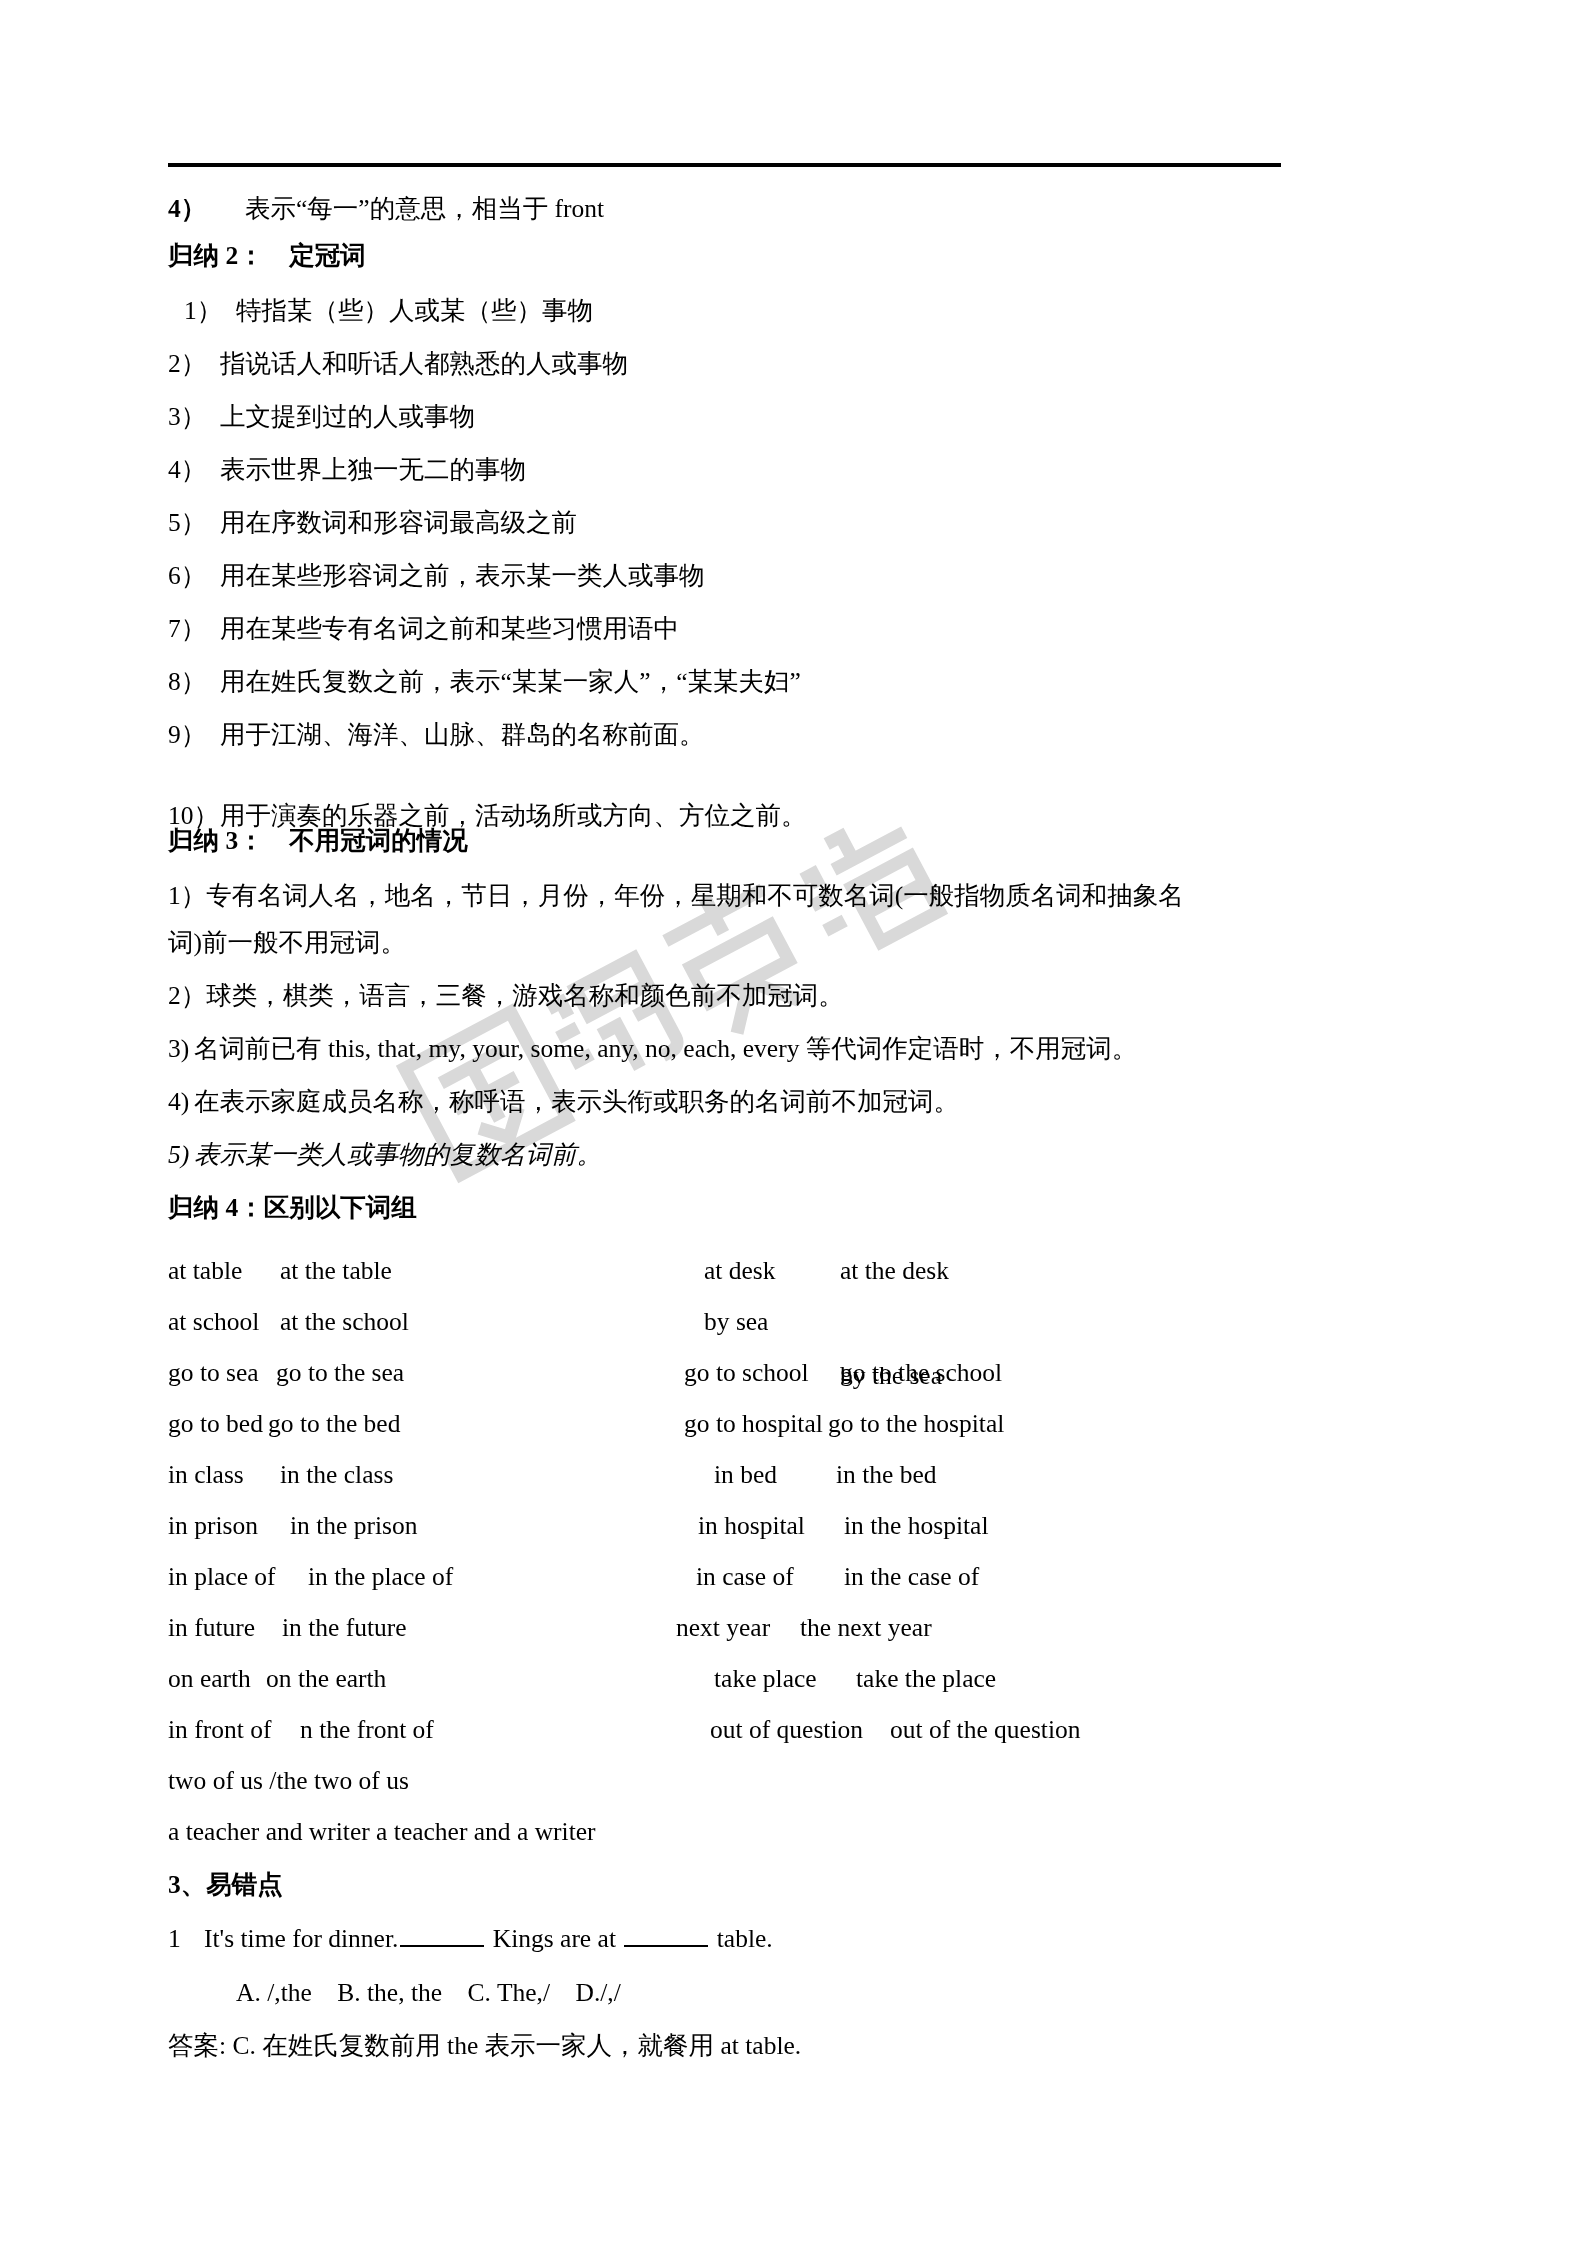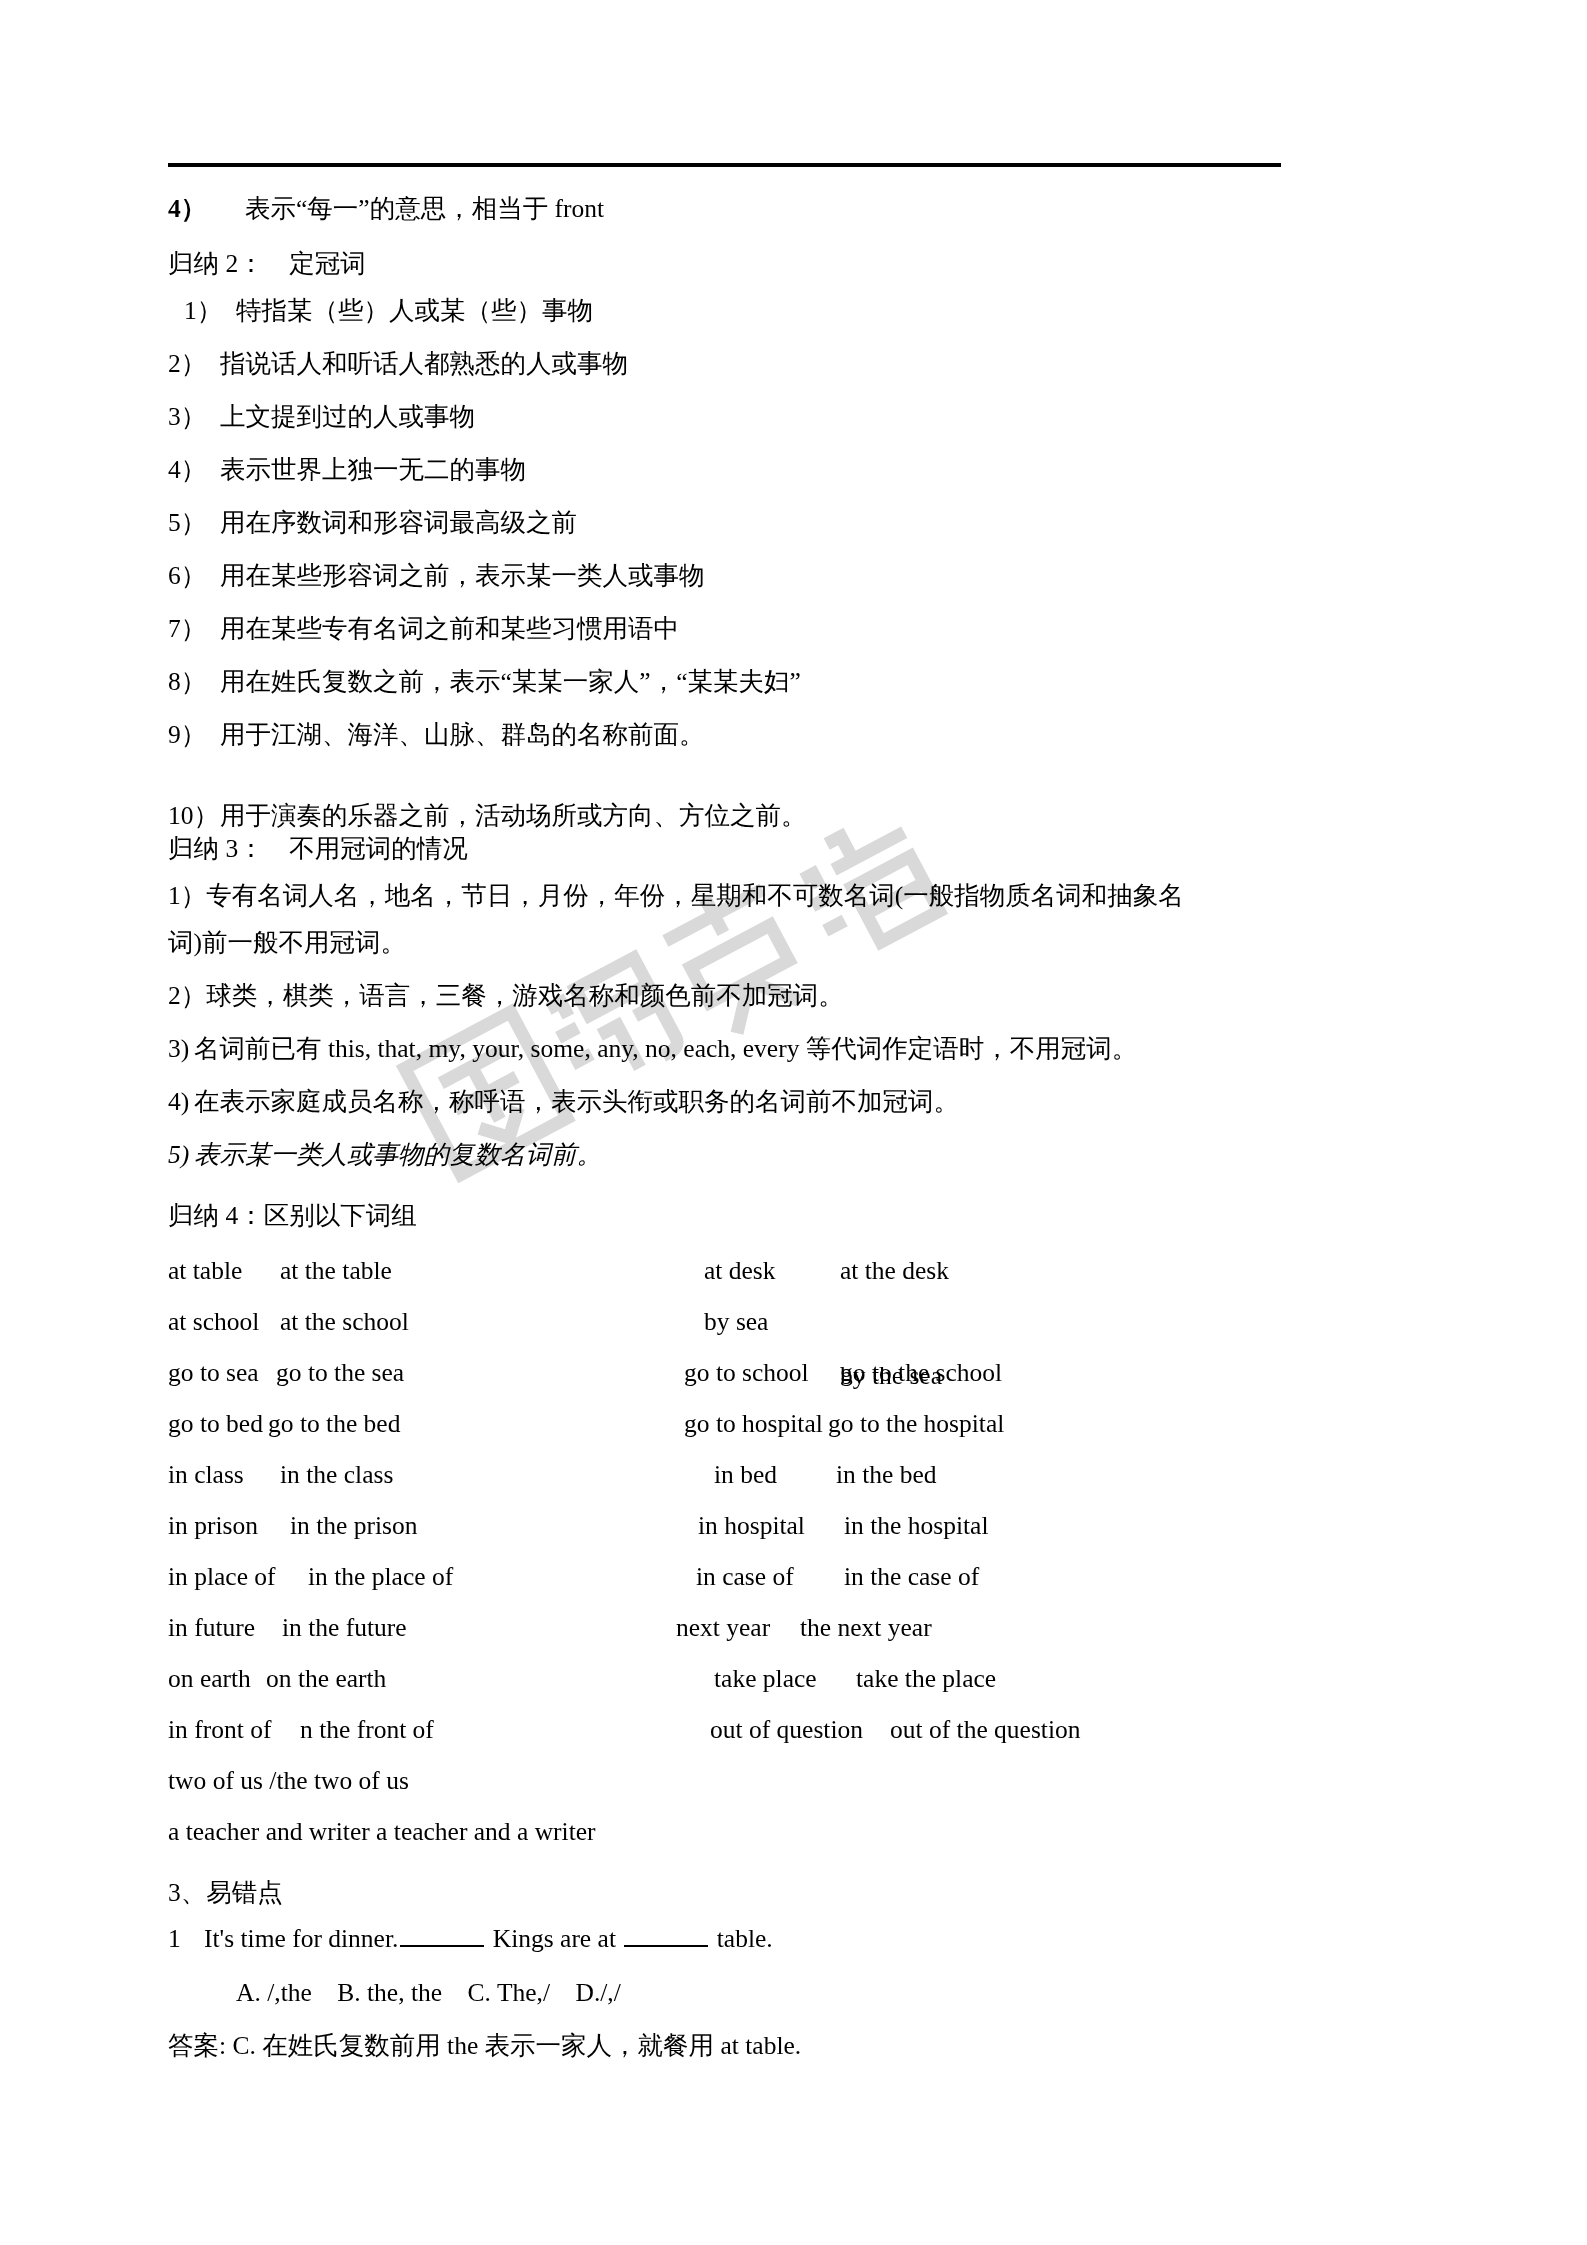--- a/index.html
+++ b/index.html
@@ -38,23 +38,22 @@
     background: #000000;
     z-index: 3;
   }
   .body-area {
     position: absolute;
     left: 168px;
     top: 196px;
     width: 1250px;
   }
   .heading {
-    font-weight: normal;
+    font-weight: bold;
     font-size: 25.5px;
-    margin-top: 8px;
   }
   .indent-num {
     display: inline-block;
     min-width: 52px;
   }
   .indent-num-narrow {
     display: inline-block;
     min-width: 26px;
   }
   

